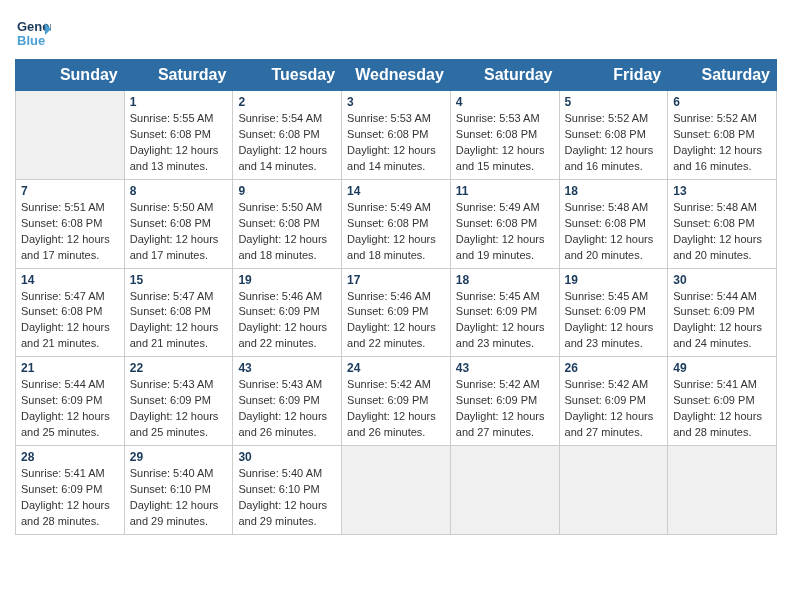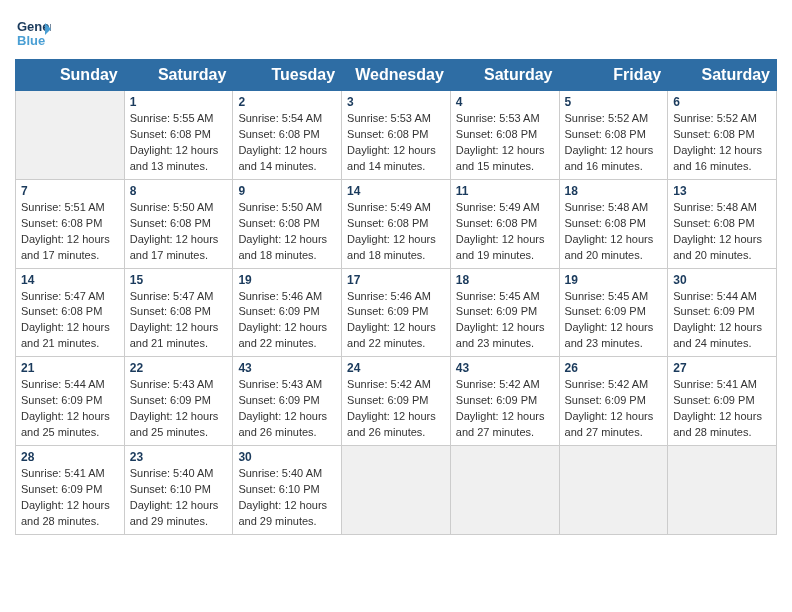--- a/index.html
+++ b/index.html
@@ -319,39 +319,39 @@
         </td>
         <td>
           <span class="day-num">26</span>
         <div class="day-info">
           Sunrise: 5:42 AM<br>
           Sunset: 6:09 PM<br>
           Daylight: 12 hours and 27 minutes.
         </div>
         </td>
         <td>
-          <span class="day-num">27</span>
+          <span class="day-num">49</span>
         <div class="day-info">
           Sunrise: 5:41 AM<br>
           Sunset: 6:09 PM<br>
           Daylight: 12 hours and 28 minutes.
         </div>
         </td>
       </tr>
       <tr>
         <td>
           <span class="day-num">28</span>
         <div class="day-info">
           Sunrise: 5:41 AM<br>
           Sunset: 6:09 PM<br>
           Daylight: 12 hours and 28 minutes.
         </div>
         </td>
         <td>
-          <span class="day-num">23</span>
+          <span class="day-num">29</span>
         <div class="day-info">
           Sunrise: 5:40 AM<br>
           Sunset: 6:10 PM<br>
           Daylight: 12 hours and 29 minutes.
         </div>
         </td>
         <td>
           <span class="day-num">30</span>
         <div class="day-info">
           Sunrise: 5:40 AM<br>

